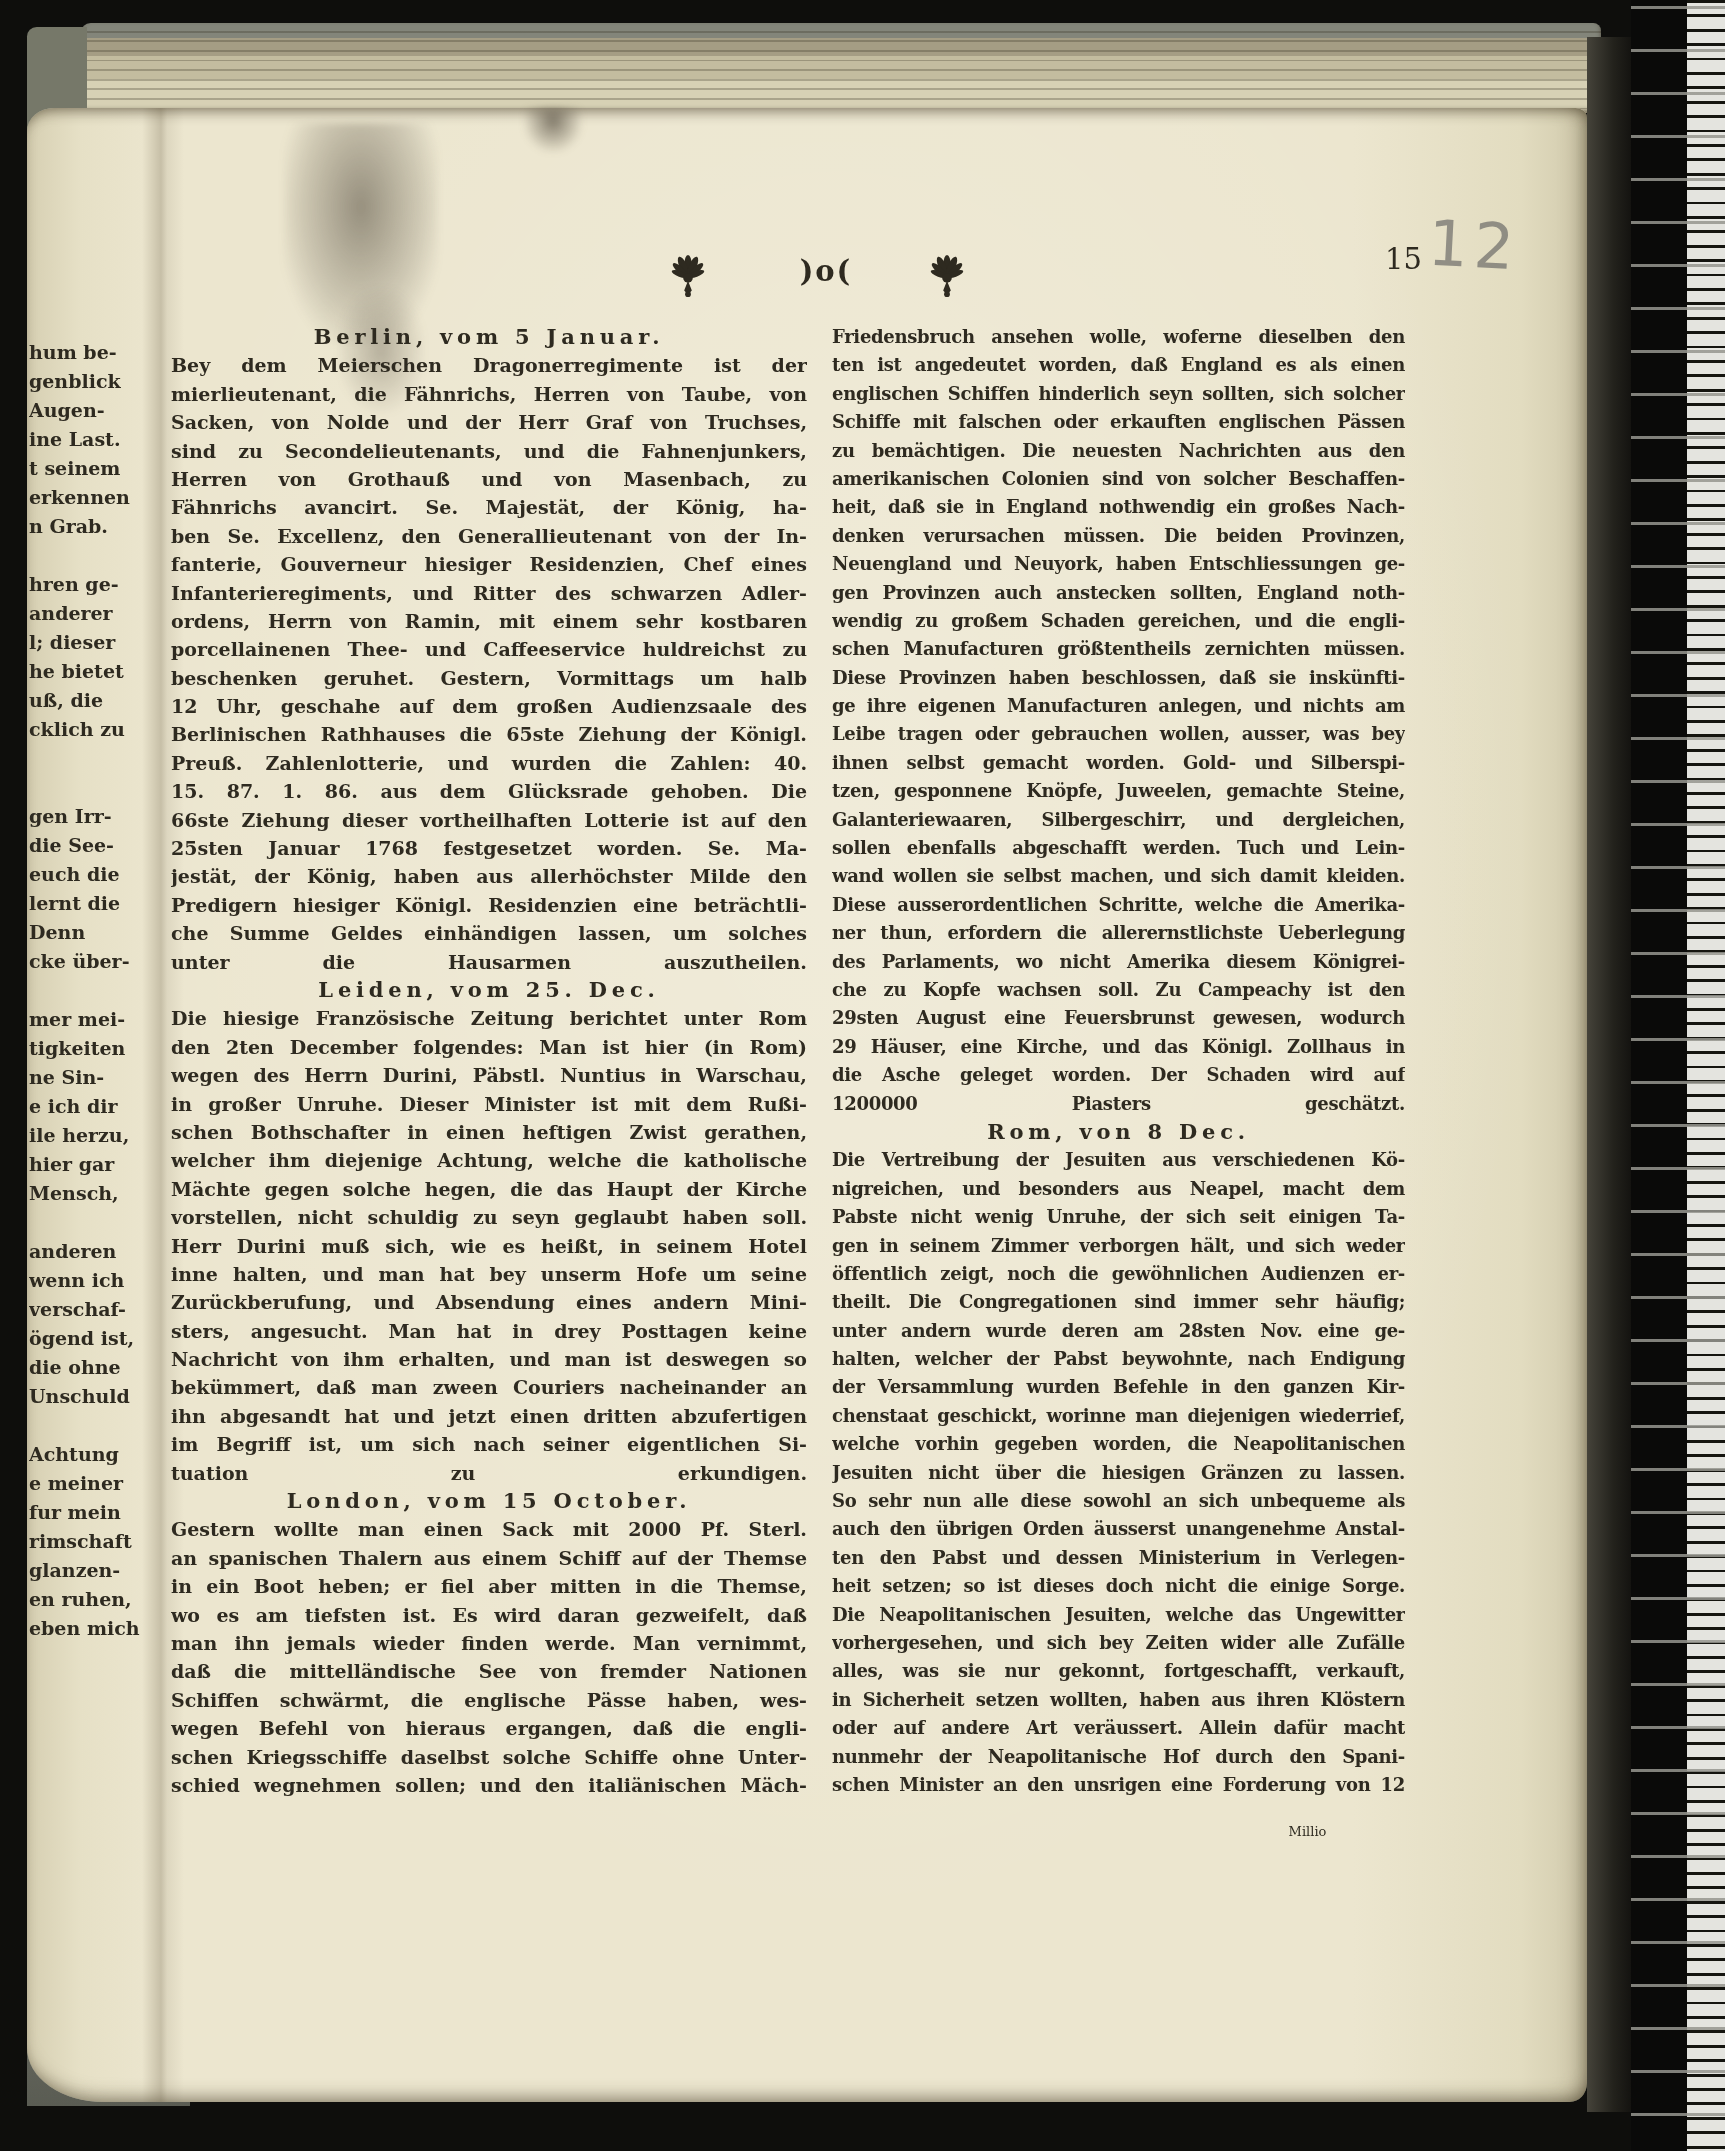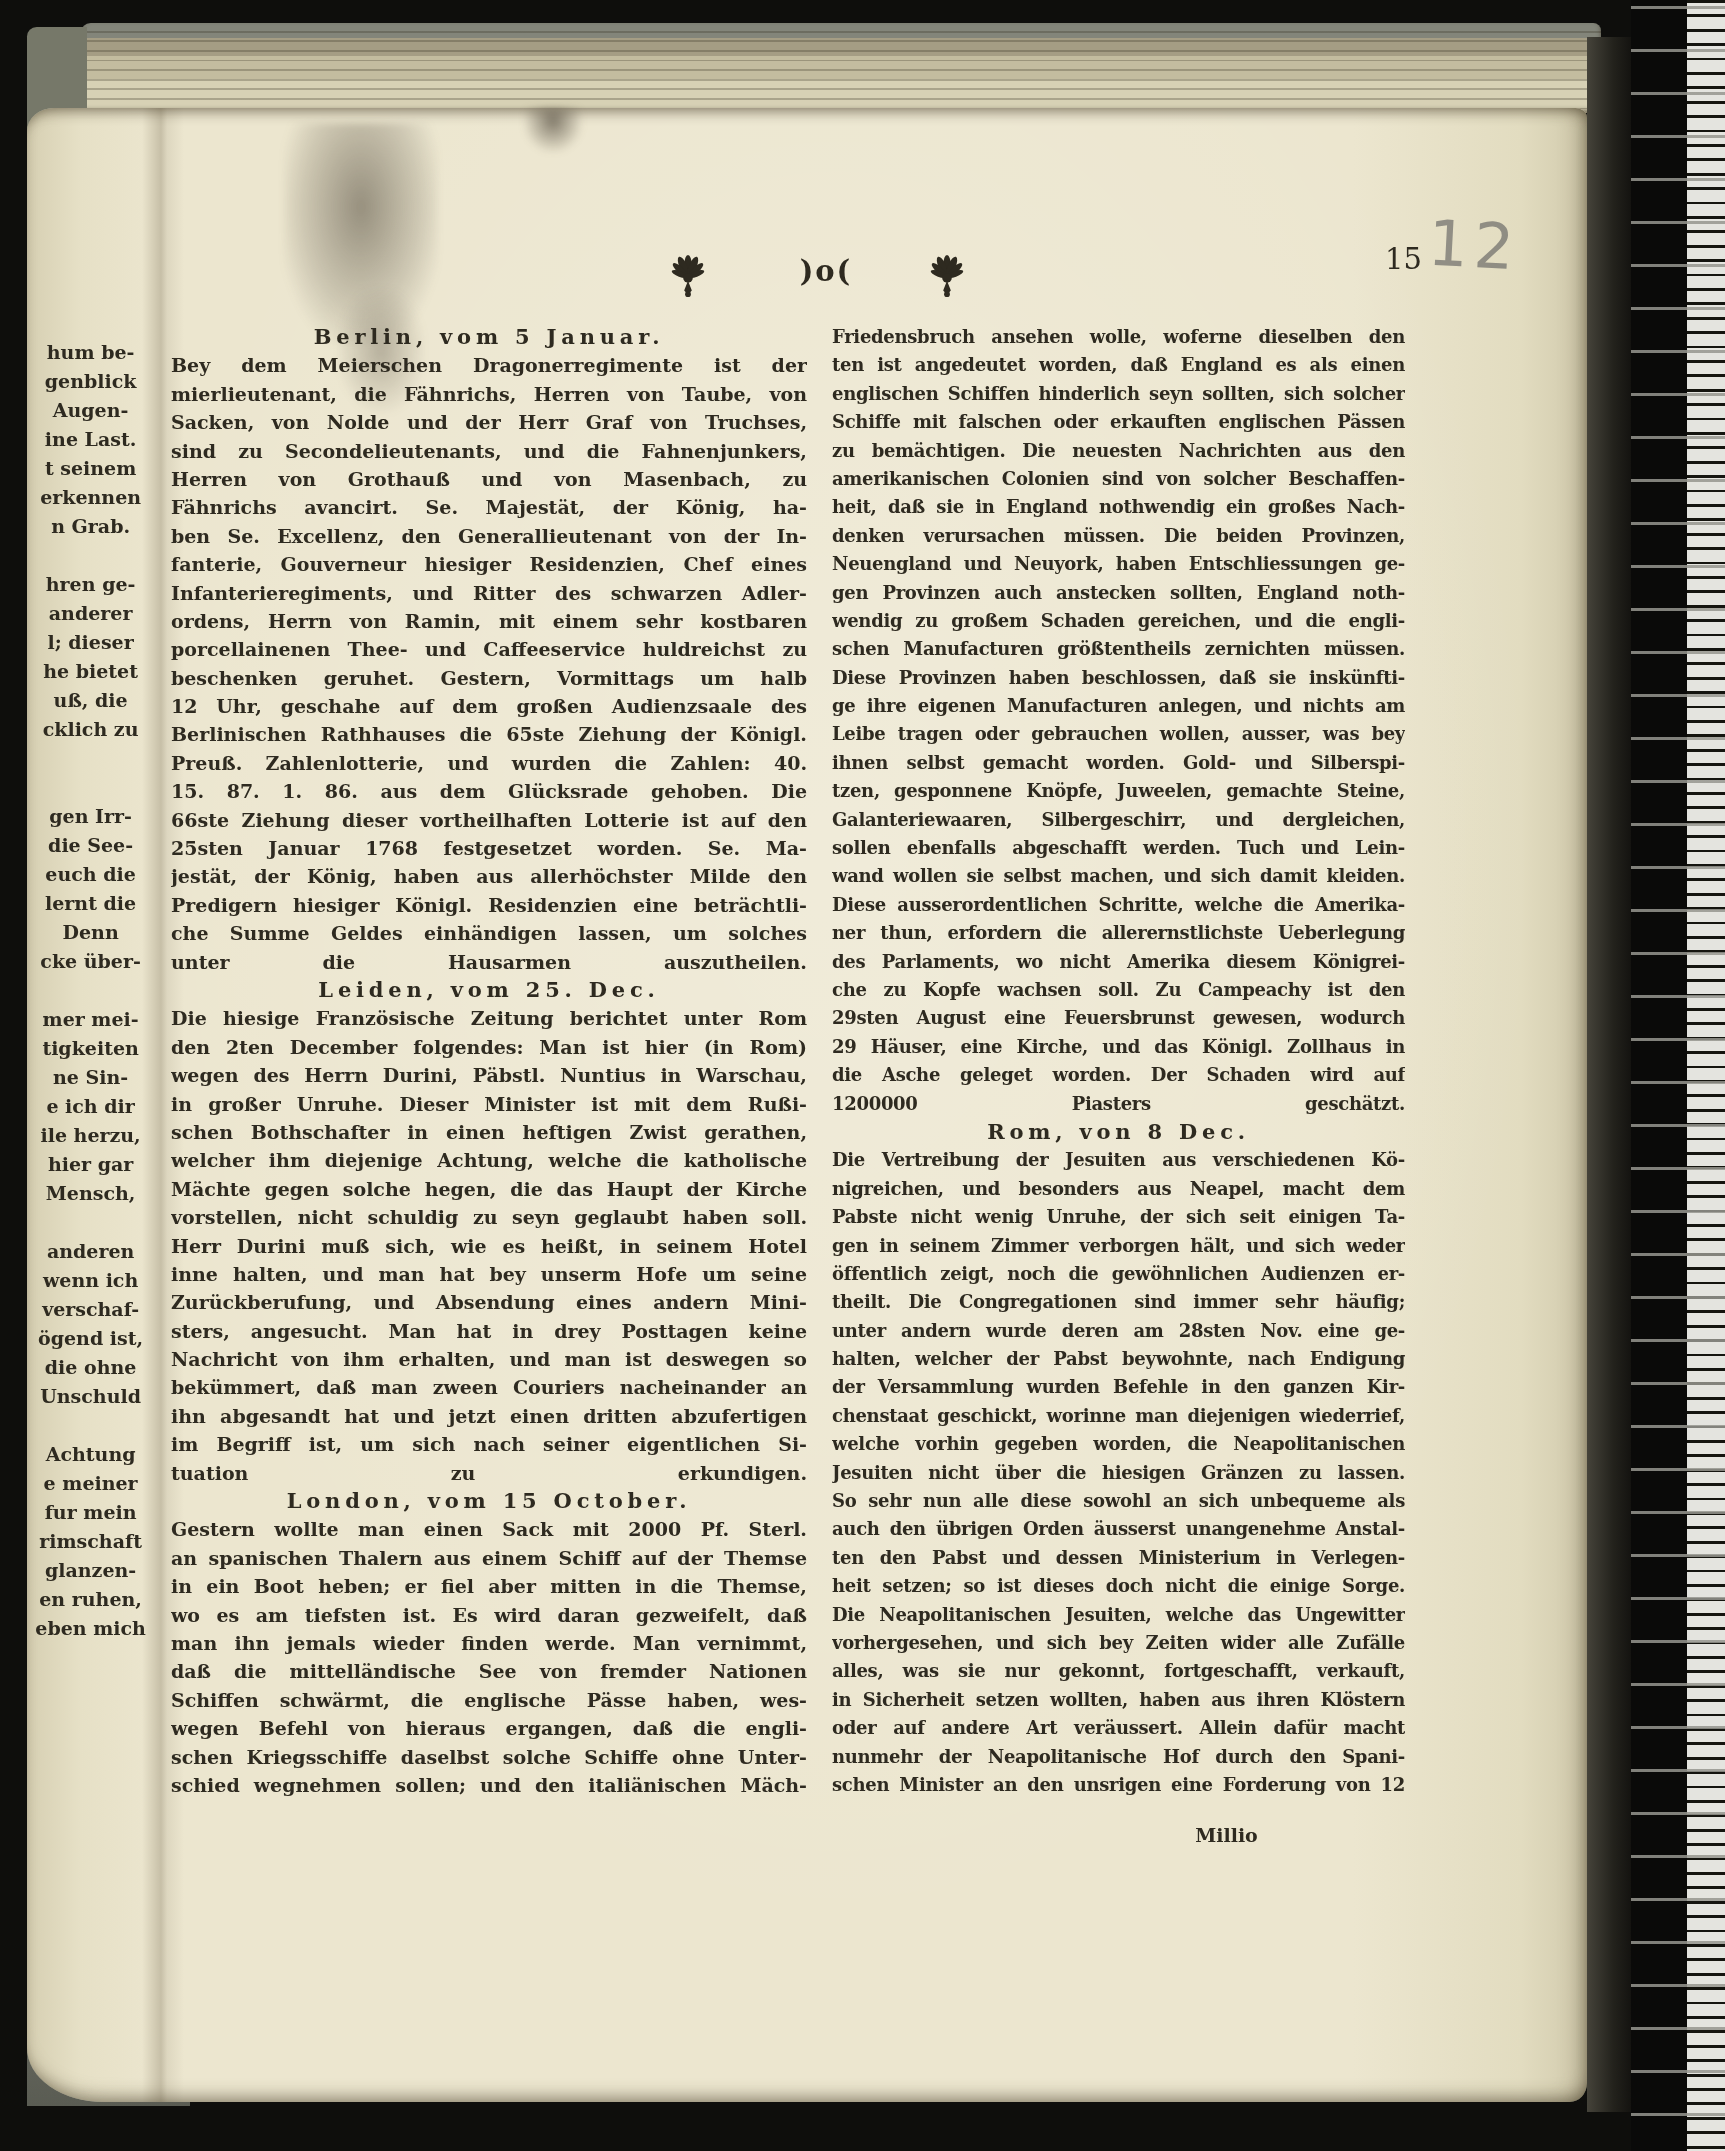--- a/index.html
+++ b/index.html
@@ -39,39 +39,39 @@
   .stain{position:absolute;filter:blur(3.8px);pointer-events:none;}
   .stain1{left:284px;top:123px;width:154px;height:221px;
     background:radial-gradient(ellipse at 50% 38%, rgba(80,72,58,.55), rgba(80,72,58,.18) 55%, rgba(80,72,58,0) 78%);}
   .stain2{left:338px;top:288px;width:86px;height:125px;
     background:radial-gradient(ellipse at 50% 50%, rgba(80,72,58,.35), rgba(80,72,58,0) 75%);}
   .stain3{left:524px;top:108px;width:58px;height:44px;
     background:radial-gradient(ellipse at 50% 30%, rgba(60,52,40,.6), rgba(60,52,40,0) 75%);}
   
   .ink{color:#2e2a20;}
   .margin-col{position:absolute;left:29px;top:338px;width:127px;font-weight:bold;font-size:19px;}
-  .margin-col .row{height:29px;line-height:29px;text-align:center;padding-right:3.8px;overflow:hidden;
+  .margin-col .row{height:29px;line-height:29px;text-align:left;padding-right:3.8px;overflow:hidden;
     white-space:nowrap;}
   .textcol{position:absolute;top:323px;}
   .col1{left:171px;width:636px;font-size:19px;}
   .col2{left:832px;width:573px;font-size:18px;letter-spacing:-0.3px;}
   .textcol .row{height:28.4px;line-height:28.4px;font-weight:bold;overflow:hidden;
     text-align:justify;text-align-last:justify;}
   .textcol .row.k-h{text-align:center;text-align-last:center;letter-spacing:4.8px;font-size:21px;
     height:28.4px;}
   .ornament{position:absolute;top:252px;}
   .orn-left{left:665px;}
   .orn-right{left:924px;}
   .orn-sep{position:absolute;left:780px;top:254px;width:92px;text-align:center;font-size:29px;
     font-weight:bold;letter-spacing:1.9px;}
   .page-number{position:absolute;left:1362px;top:242px;font-size:29px;font-weight:normal;margin-left:23px;}
   .pencil{position:absolute;left:1428px;top:209px;font-family:"DejaVu Sans", sans-serif;
     font-size:63px;color:rgba(92,92,92,.62);transform:rotate(3deg);letter-spacing:5.8px;}
-  .catchword{position:absolute;left:1121px;top:1824px;width:211px;text-align:center;
-    font-size:19px;font-weight:bold;}
+  .catchword{position:absolute;left:1202px;top:1824px;width:211px;text-align:center;
+    font-size:13px;font-weight:normal;}
 </style>
 </head>
 <body>
 
 <div id="stage">
 
   <div class="book-top"></div>
   <div class="board-corner"></div>
   <div class="cover-bottom-left"></div>
 

